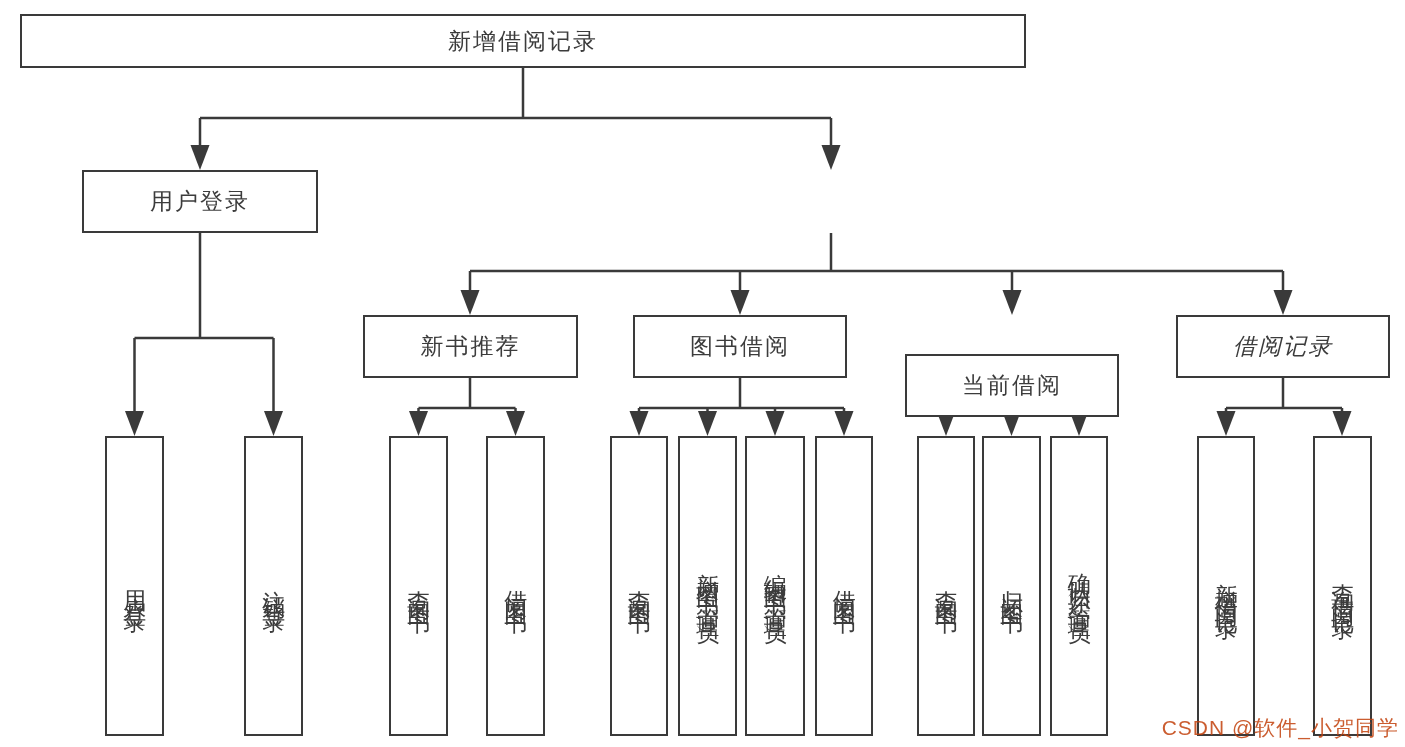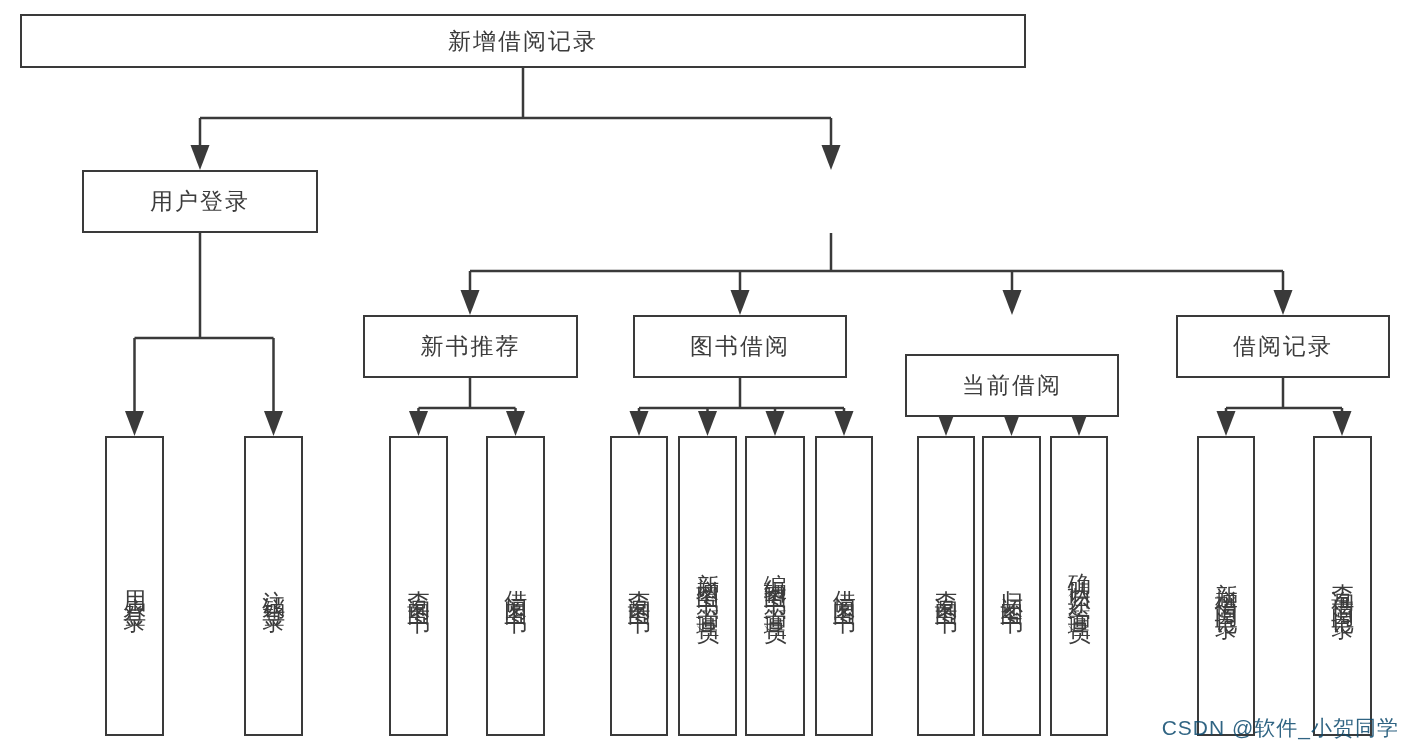--- a/index.html
+++ b/index.html
@@ -17,21 +17,21 @@
   }
   .node-h span{
     font-size:23px;letter-spacing:2px;white-space:nowrap;
   }
   .node-v span{
     writing-mode:vertical-rl;text-orientation:mixed;
     font-size:23px;letter-spacing:7px;line-height:1.1;white-space:nowrap;
   }
   .watermark{
     position:absolute;right:6px;bottom:5px;z-index:5;
-    font-size:21px;color:#0c4a6e;opacity:0.85;letter-spacing:1px;
+    font-size:21px;color:#c2410c;opacity:0.85;letter-spacing:1px;
     white-space:nowrap;pointer-events:none;
   }
 </style>
 </head>
 <body>
 
 <div id="diagram">
 
   <svg class="connectors" width="1405" height="747" viewBox="0 0 1405 747">
     <g stroke="#3a3a3a" stroke-width="2.5" fill="none">
@@ -83,21 +83,21 @@
 
   <div class="node node-h" style="left:363px;top:315px;width:215px;height:63px;">
     <span>新书推荐</span>
   </div>
   <div class="node node-h" style="left:633px;top:315px;width:214px;height:63px;">
     <span>图书借阅</span>
   </div>
   <div class="node node-h" style="left:905px;top:315px;width:214px;height:63px;margin-top:39px;">
     <span>当前借阅</span>
   </div>
-  <div class="node node-h" style="left:1176px;top:315px;width:214px;height:63px;">
+  <div class="node node-h" style="left:1176px;top:315px;width:214px;height:63px;font-style:italic;">
     <span>借阅记录</span>
   </div>
 
   <div class="node node-v" style="left:105px;top:436px;width:59px;height:300px;">
     <span>用户登录</span>
   </div>
   <div class="node node-v" style="left:244px;top:436px;width:59px;height:300px;">
     <span>注销登录</span>
   </div>
 

